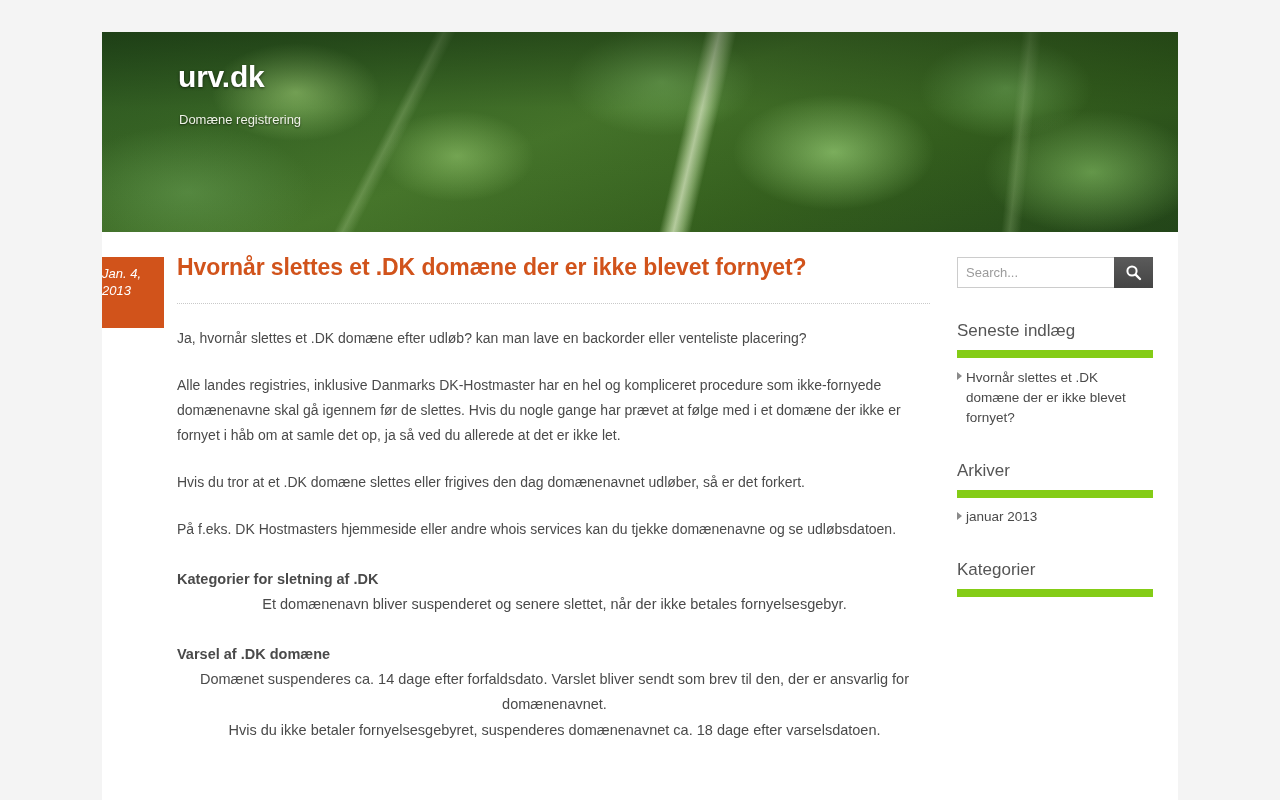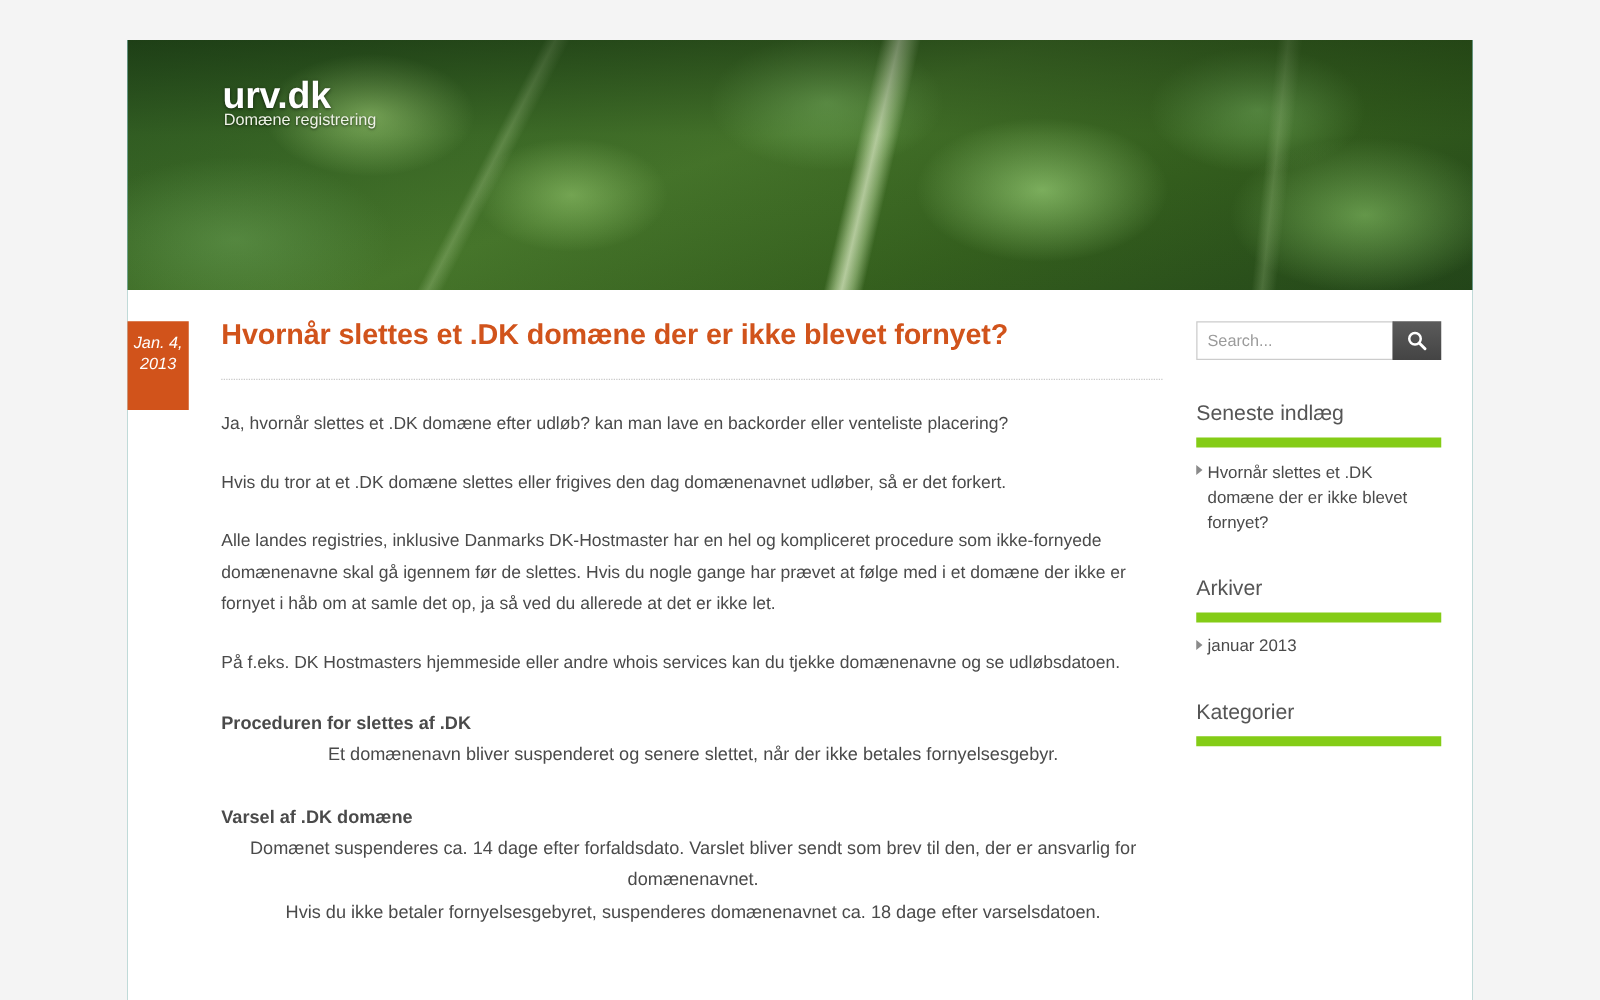--- a/index.html
+++ b/index.html
@@ -64,47 +64,47 @@
     margin: 0;
     font-size: 30px;
     font-weight: bold;
     color: #ffffff;
     letter-spacing: -0.2px;
     text-shadow: 0 1px 3px rgba(0,0,0,.6);
   }
   #site-desc {
     position: absolute;
     left: 77px;
-    top: 56px;
+    top: 80px;
     font-size: 13px;
     color: #eef3e6;
     text-shadow: 0 1px 2px rgba(0,0,0,.6);
   }
   
   #wrap {
     position: absolute;
     left: 102px;
     top: 200px;
     width: 1076px;
     height: 600px;
     background: #ffffff;
   }
   
   #date-badge {
     position: absolute;
     left: 0;
     top: 25px;
-    width: 49px;
+    width: 62px;
     height: 71px;
     background: #d1531b;
     color: #ffffff;
     font-style: italic;
     font-size: 13px;
     line-height: 17px;
-    text-align: center;
+    text-align: left;
     padding-top: 8px;
   }
   
   #post {
     position: absolute;
     left: 75px;
     top: 20px;
     width: 778px;
   }
   #post-title {
@@ -253,25 +253,25 @@
     <div id="date-badge">
       <div>Jan. 4,</div>
       <div>2013</div>
     </div>
 
     <div id="post">
       <h2 id="post-title">Hvornår slettes et .DK domæne der er ikke blevet fornyet?</h2>
       <div id="post-title-rule"></div>
 
       <p class="para">Ja, hvornår slettes et .DK domæne efter udløb? kan man lave en backorder eller venteliste placering?</p>
+      <p class="para">Alle landes registries, inklusive Danmarks DK-Hostmaster har en hel og kompliceret procedure som ikke-fornyede domænenavne skal gå igennem før de slettes. Hvis du nogle gange har prævet at følge med i et domæne der ikke er fornyet i håb om at samle det op, ja så ved du allerede at det er ikke let.</p>
       <p class="para">Hvis du tror at et .DK domæne slettes eller frigives den dag domænenavnet udløber, så er det forkert.</p>
-      <p class="para">Alle landes registries, inklusive Danmarks DK-Hostmaster har en hel og kompliceret procedure som ikke-fornyede domænenavne skal gå igennem før de slettes. Hvis du nogle gange har prævet at følge med i et domæne der ikke er fornyet i håb om at samle det op, ja så ved du allerede at det er ikke let.</p>
       <p class="para">På f.eks. DK Hostmasters hjemmeside eller andre whois services kan du tjekke domænenavne og se udløbsdatoen.</p>
 
-      <h3 class="subhead">Proceduren for slettes af .DK</h3>
+      <h3 class="subhead">Kategorier for sletning af .DK</h3>
       <p class="subpara">Et domænenavn bliver suspenderet og senere slettet, når der ikke betales fornyelsesgebyr.</p>
 
       <h3 class="subhead">Varsel af .DK domæne</h3>
       <p class="subpara">Domænet suspenderes ca. 14 dage efter forfaldsdato. Varslet bliver sendt som brev til den, der er ansvarlig for domænenavnet.</p>
 
       <p class="subpara">Hvis du ikke betaler fornyelsesgebyret, suspenderes domænenavnet ca. 18 dage efter varselsdatoen.</p>
     </div>
 
     <div id="sidebar">
 

